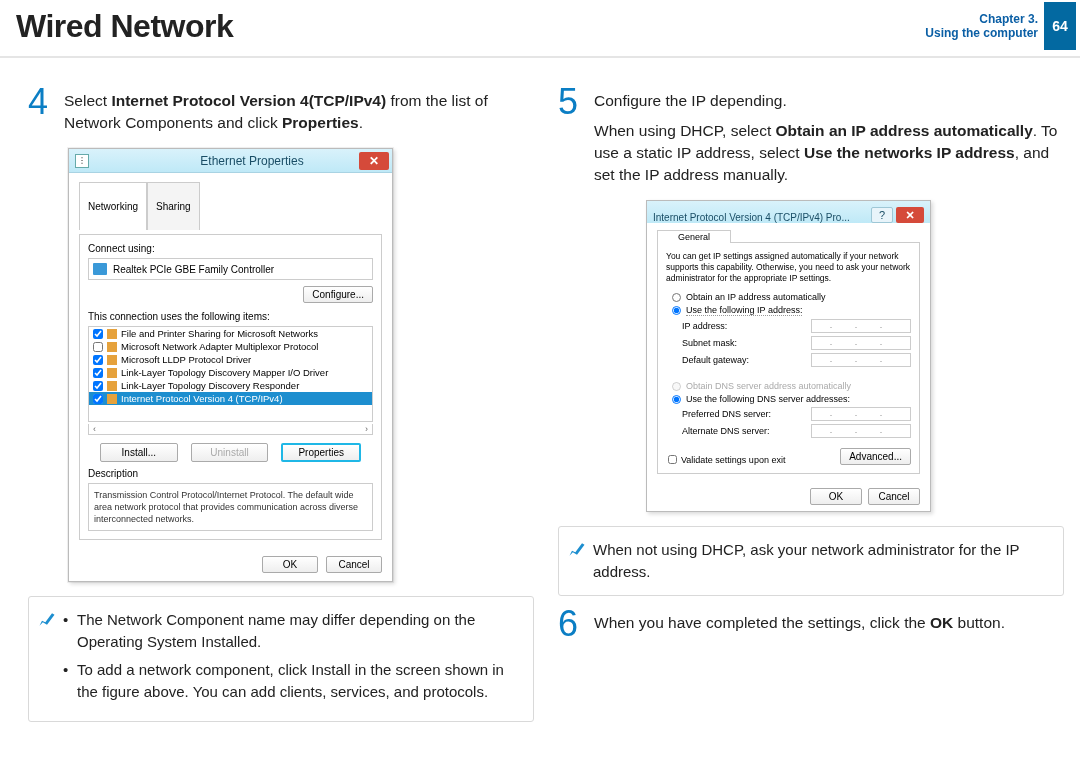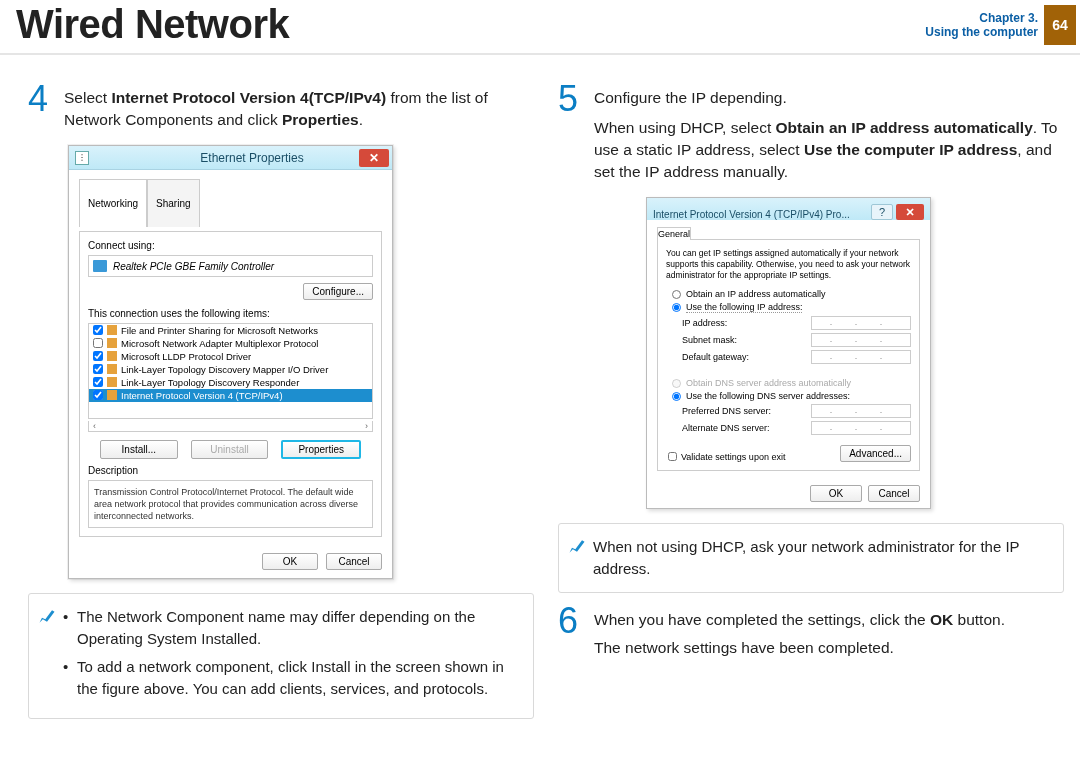--- a/index.html
+++ b/index.html
@@ -12,45 +12,45 @@
     overflow: hidden;
   }
   .topbar {
     display: flex;
     align-items: center;
     justify-content: space-between;
     padding: 2px 0 6px 16px;
     border-bottom: 2px solid #e5e5e5;
   }
   .title {
-    font-size: 40px;
+    font-size: 32px;
     font-weight: 700;
     color: #222;
     letter-spacing: -0.5px;
   }
   .hdr-right {
     display: flex;
     align-items: center;
     gap: 6px;
     padding-right: 4px;
   }
   .hdr-text {
     text-align: right;
     font-size: 12px;
     line-height: 14px;
     color: #0b5fa5;
     font-weight: 600;
   }
   .page-badge {
-    background: #a16207;
+    background: #0369a1;
     color: #fff;
     font-weight: 600;
     font-size: 14px;
     width: 32px;
-    height: 40px;
+    height: 48px;
     display: flex;
     align-items: center;
     justify-content: center;
   }
   .page {
     display: flex;
     gap: 24px;
     padding: 28px 16px 0 28px;
   }
   .col { width: 50%; }
@@ -130,37 +130,37 @@
     border: 1px solid #ccc;
     border-bottom: none;
     background: #fff;
     position: relative;
     top: 1px;
   }
   .tab:first-child { border-bottom-color:#fff; z-index:2; }
   .tab + .tab { background:#f4f4f4; }
   .tabpanel { border:1px solid #ccc; padding:8px; margin-top:-1px;}
   .label { font-size:10px; margin-bottom:4px; display:block;}
-  .cx-box { border:1px solid #ccc; padding:4px; display:flex; align-items:center; gap:6px; font-size:10px; margin-bottom:6px;font-style:italic;}
+  .cx-box { border:1px solid #ccc; padding:4px; display:flex; align-items:center; gap:6px; font-size:10px; margin-bottom:6px;}
   .net-icon{ width:14px; height:12px; background:#3a99d8; border-radius:1px;}
   .btn-s {
     font-size: 10px;
     padding: 2px 8px;
     border: 1px solid #aaa;
     background: linear-gradient(#fff,#eee);
     border-radius: 2px;
   }
   .right { display:flex; justify-content:flex-end; }
   .listbox {
     border:1px solid #ccc;
     height: 96px;
     overflow: hidden;
     margin-bottom:2px;
   }
-  .litem { display:flex; align-items:flex-start; gap:4px; padding:1px 4px; font-size:9.5px; white-space:nowrap;}
+  .litem { display:flex; align-items:center; gap:4px; padding:1px 4px; font-size:9.5px; white-space:nowrap;}
   .litem input[type=checkbox]{ width:10px; height:10px; }
   .proto-icon{width:10px;height:10px;background:#e6a23c;}
   .litem.sel { background:#1d8ecf; color:#fff; }
   .scroll-row{ display:flex; justify-content:space-between; border:1px solid #ccc; border-top:none; font-size:9px; padding:0 4px; color:#666;}
   .btn-row { display:flex; justify-content:space-between; margin:8px 12px 6px; gap:13px;}
   .btn-row .btn-s { flex:1; text-align:center;}
   .btn-row .disabled { color:#aaa; }
   .btn-row .highlight { border:2px solid #1fb7e6; }
   .desc-box { border:1px solid #ccc; padding:5px; font-size:9px; line-height:12px; color:#333; margin-top:2px;}
   .win-footer { display:flex; justify-content:flex-end; gap:8px; padding:8px 10px;}
@@ -176,21 +176,21 @@
   }
   .w2-titlebar{
     background: linear-gradient(#d9f2fb,#bfe9f7);
     height:22px; display:flex; align-items:flex-end; padding:0 6px;
     position:relative;
   }
   .w2-title{ font-size:10px; color:#1a4e66; flex:1;}
   .w2-help{ width:22px; height:16px; background:#e8f4fa; border:1px solid #9ec7d6; border-radius:2px; font-size:11px; color:#1a4e66; display:flex;align-items:center;justify-content:center; margin-right:3px;}
   .w2-close{ width:28px;height:16px; background:#d54a3a;color:#fff;border-radius:2px;display:flex;align-items:center;justify-content:center;font-size:11px;font-weight:bold;}
   .w2-body{ padding:6px 10px 8px;}
-  .w2-tab{ display:inline-block; border:1px solid #ccc; border-bottom:none; padding:1px 0; font-size:9px; background:#fff; position:relative; top:1px;}
+  .w2-tab{ display:inline-block; border:1px solid #ccc; border-bottom:none; padding:1px 20px; font-size:9px; background:#fff; position:relative; top:1px;}
   .w2-panel{ border:1px solid #ccc; padding:8px;}
   .w2-intro{ font-size:8.5px; line-height:11px; margin-bottom:8px;}
   .radiorow{ display:flex; align-items:center; gap:5px; font-size:9px; margin:3px 0 3px 6px;}
   .radiorow input[type=radio]{width:9px;height:9px;}
   .dotted{ border-bottom:1px dotted #999;}
   .fieldrow{ display:flex; justify-content:space-between; align-items:center; margin:3px 0 3px 16px; font-size:9px;}
   .ipinput{ border:1px solid #ccc; width:100px; height:14px; font-size:9px; text-align:center; letter-spacing:10px; color:#888;}
   .chkrow{ display:flex; align-items:center;gap:4px; font-size:9px; margin-top:6px; margin-left:2px;}
   .chkrow input{width:9px;height:9px;}
   .w2-footer{ display:flex; justify-content:flex-end; gap:6px; padding:6px 10px;}
@@ -305,21 +305,21 @@
       </ul>
     </div>
   </div>
 
   <div class="col">
     <div class="step">
       <div class="step-num">5</div>
       <div class="step-body">
         <div>Configure the IP depending.</div>
         <div style="margin-top:8px">
-          <span>When using DHCP, select </span><b>Obtain an IP address automatically</b><span>. To use a static IP address, select </span><b>Use the computer IP address</b><span>, and set the IP address manually.</span>
+          <span>When using DHCP, select </span><b>Obtain an IP address automatically</b><span>. To use a static IP address, select </span><b>Use the networks IP address</b><span>, and set the IP address manually.</span>
         </div>
       </div>
     </div>
 
     <div class="window2">
       <div class="w2-titlebar">
         <div class="w2-title">Internet Protocol Version 4 (TCP/IPv4) Pro...</div>
         <div class="w2-help">?</div>
         <div class="w2-close">✕</div>
       </div>
@@ -385,17 +385,16 @@
             <path fill="#1d8ecf" d="M3 20l4-4 5 3 9-12-3-2-8 11-4-2z"></path>
           </svg>
       </span>
       <div>When not using DHCP, ask your network administrator for the IP address.</div>
     </div>
 
     <div class="step" style="margin-top:12px">
       <div class="step-num">6</div>
       <div class="step-body">
         <div><span>When you have completed the settings, click the </span><b>OK</b><span> button.</span></div>
-        <div style="margin-top:6px">The network settings have been completed.</div>
       </div>
     </div>
   </div>
 </div>
 
 </body></html>

